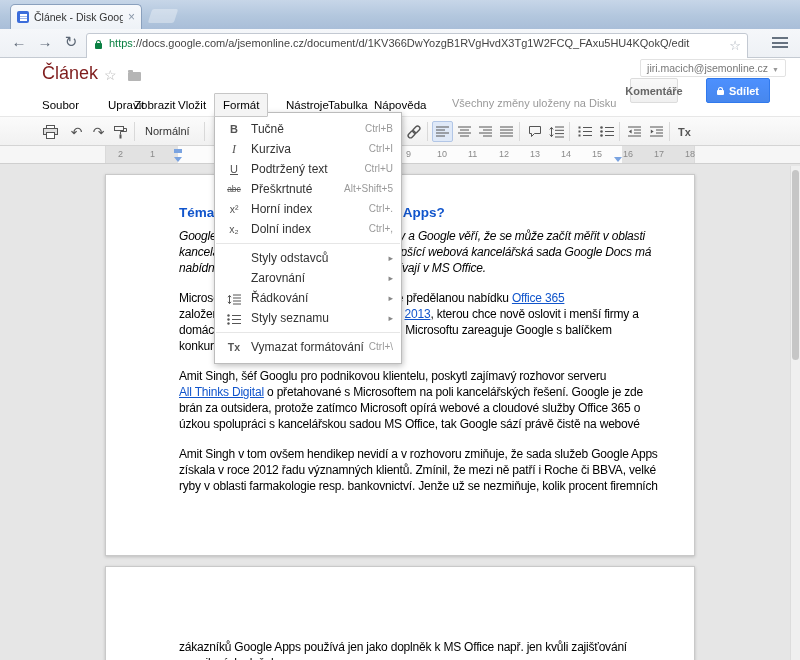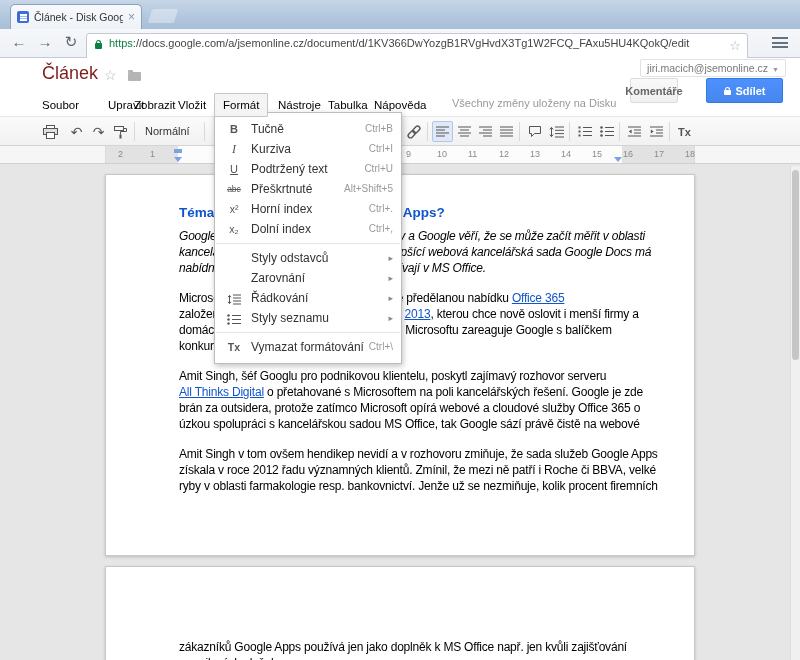--- a/index.html
+++ b/index.html
@@ -40,21 +40,21 @@
   #doc-star{position:absolute;left:104px;top:67px;font-size:14px;color:#b3b3b3;}
   .folder{position:absolute;left:128px;top:72px;width:13px;height:9px;background:#b5b5b5;border-radius:1px;}
   .folder::before{content:"";position:absolute;top:-2px;left:0;width:5px;height:2px;background:#b5b5b5;border-radius:1px 1px 0 0;}
   #account{position:absolute;right:14px;top:59px;height:16px;line-height:16px;padding:0 6px;
     border:1px solid #e2e2e2;border-radius:2px;font-size:10.5px;color:#777;background:#fff;}
   #account .arr{font-size:7px;color:#999;margin-left:4px;}
   .btn{position:absolute;top:78px;height:25px;font-size:11px;font-weight:bold;border-radius:2px;
     display:flex;align-items:center;justify-content:center;box-sizing:border-box;}
   #btn-comments{left:630px;width:48px;background:linear-gradient(#f9f9f9,#f0f0f0);
     border:1px solid #dcdcdc;color:#666;}
-  #btn-share{left:706px;width:77px;background:linear-gradient(#4d90fe,#4787ed);
+  #btn-share{left:706px;width:64px;background:linear-gradient(#4d90fe,#4787ed);
     border:1px solid #3079ed;color:#fff;gap:5px;}
   .lock-w{width:7px;height:5px;background:#fff;border-radius:1px;position:relative;margin-top:3px;}
   .lock-w::before{content:"";position:absolute;left:1px;top:-3px;width:3px;height:2.5px;
     border:1.5px solid #fff;border-bottom:none;border-radius:3px 3px 0 0;}
   .mb{position:absolute;top:97px;font-size:11.5px;color:#000;height:16px;line-height:16px;}
   #mb-format{top:93px;left:214px;padding:3px 8px;background:#f4f4f4;
     border:1px solid #c6c6c6;border-radius:1px;z-index:51;}
   #save-status{position:absolute;left:452px;top:97px;font-size:11px;color:#999;}
 
   
@@ -149,21 +149,21 @@
 <div class="btn" id="btn-share">
   <span class="lock-w"></span>
   <span>Sdílet</span>
 </div>
 
 <span class="mb" style="left:42px;">Soubor</span>
 <span class="mb" style="left:88px;margin-left:20px;">Upravit</span>
 <span class="mb" style="left:134px;">Zobrazit</span>
 <span class="mb" style="left:178px;">Vložit</span>
 <span class="mb" id="mb-format">Formát</span>
-<span class="mb" style="left:278px;">Nástroje</span>
+<span class="mb" style="left:286px;">Nástroje</span>
 <span class="mb" style="left:328px;">Tabulka</span>
 <span class="mb" style="left:374px;">Nápověda</span>
 <span id="save-status">Všechny změny uloženy na Disku</span>
 
 <div id="toolbar">
   <span class="ti" style="left:40px;">
     <svg width="15" height="14">
         <rect x="3.5" y="0.5" width="8" height="3" fill="#fff" stroke="#555"></rect>
         <rect x="0.5" y="3.5" width="14" height="6" fill="#e0e0e0" stroke="#555"></rect>
         <rect x="3.5" y="7.5" width="8" height="6" fill="#fff" stroke="#555"></rect>

